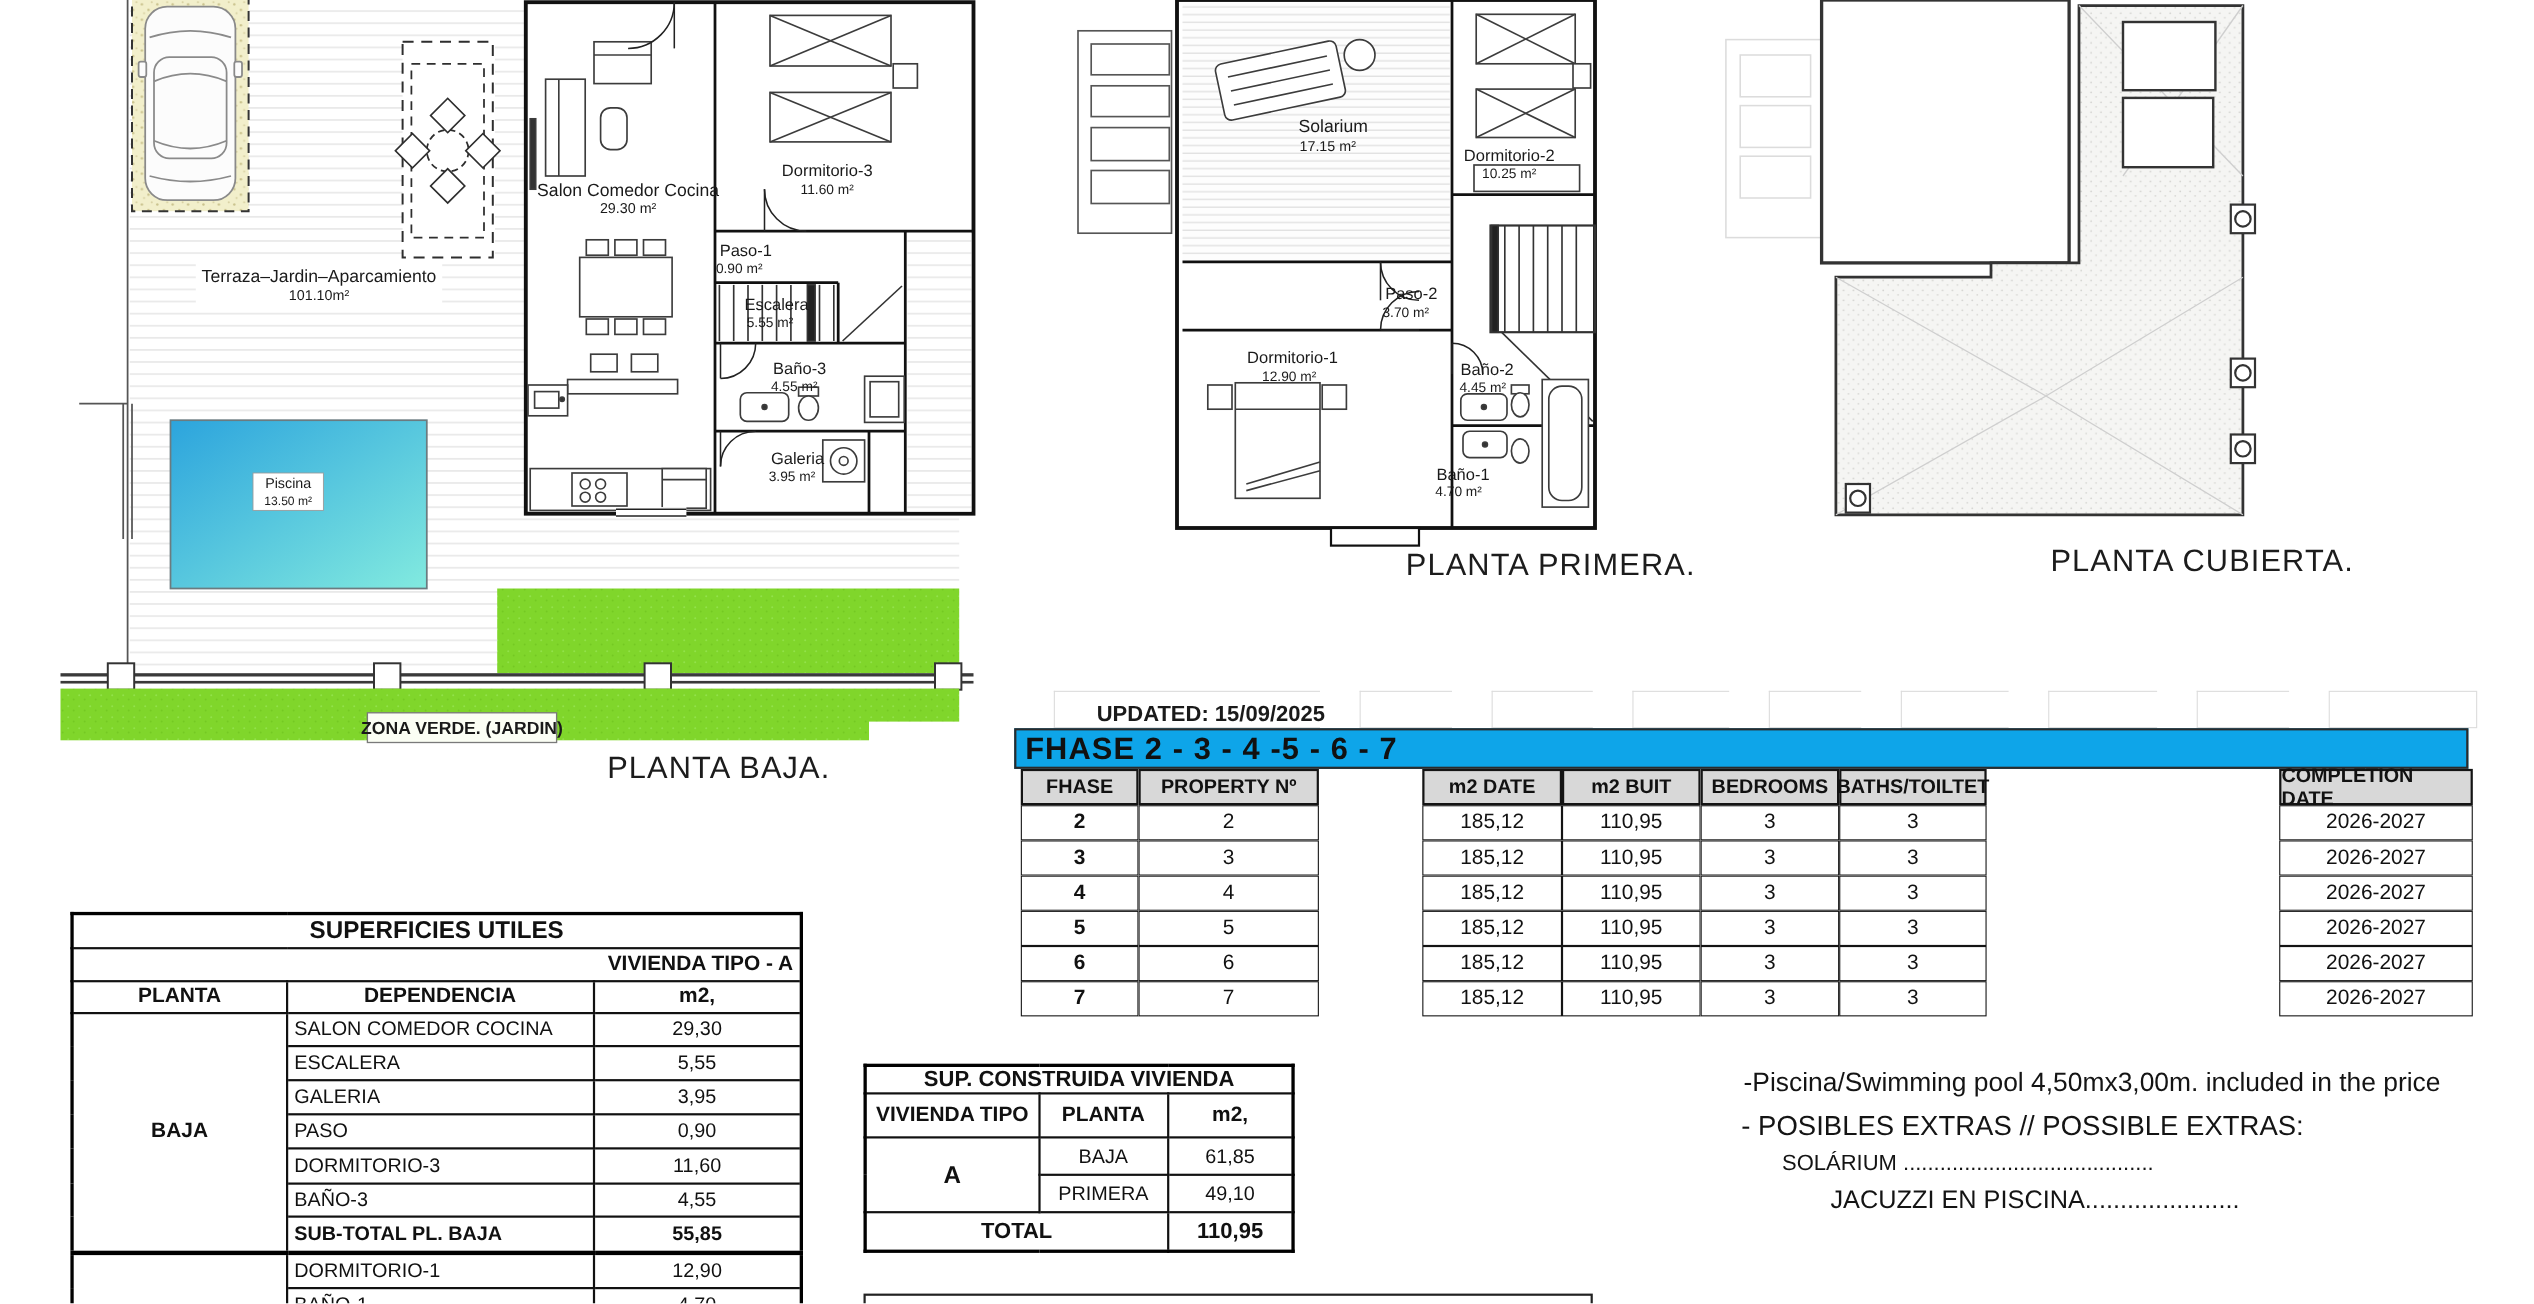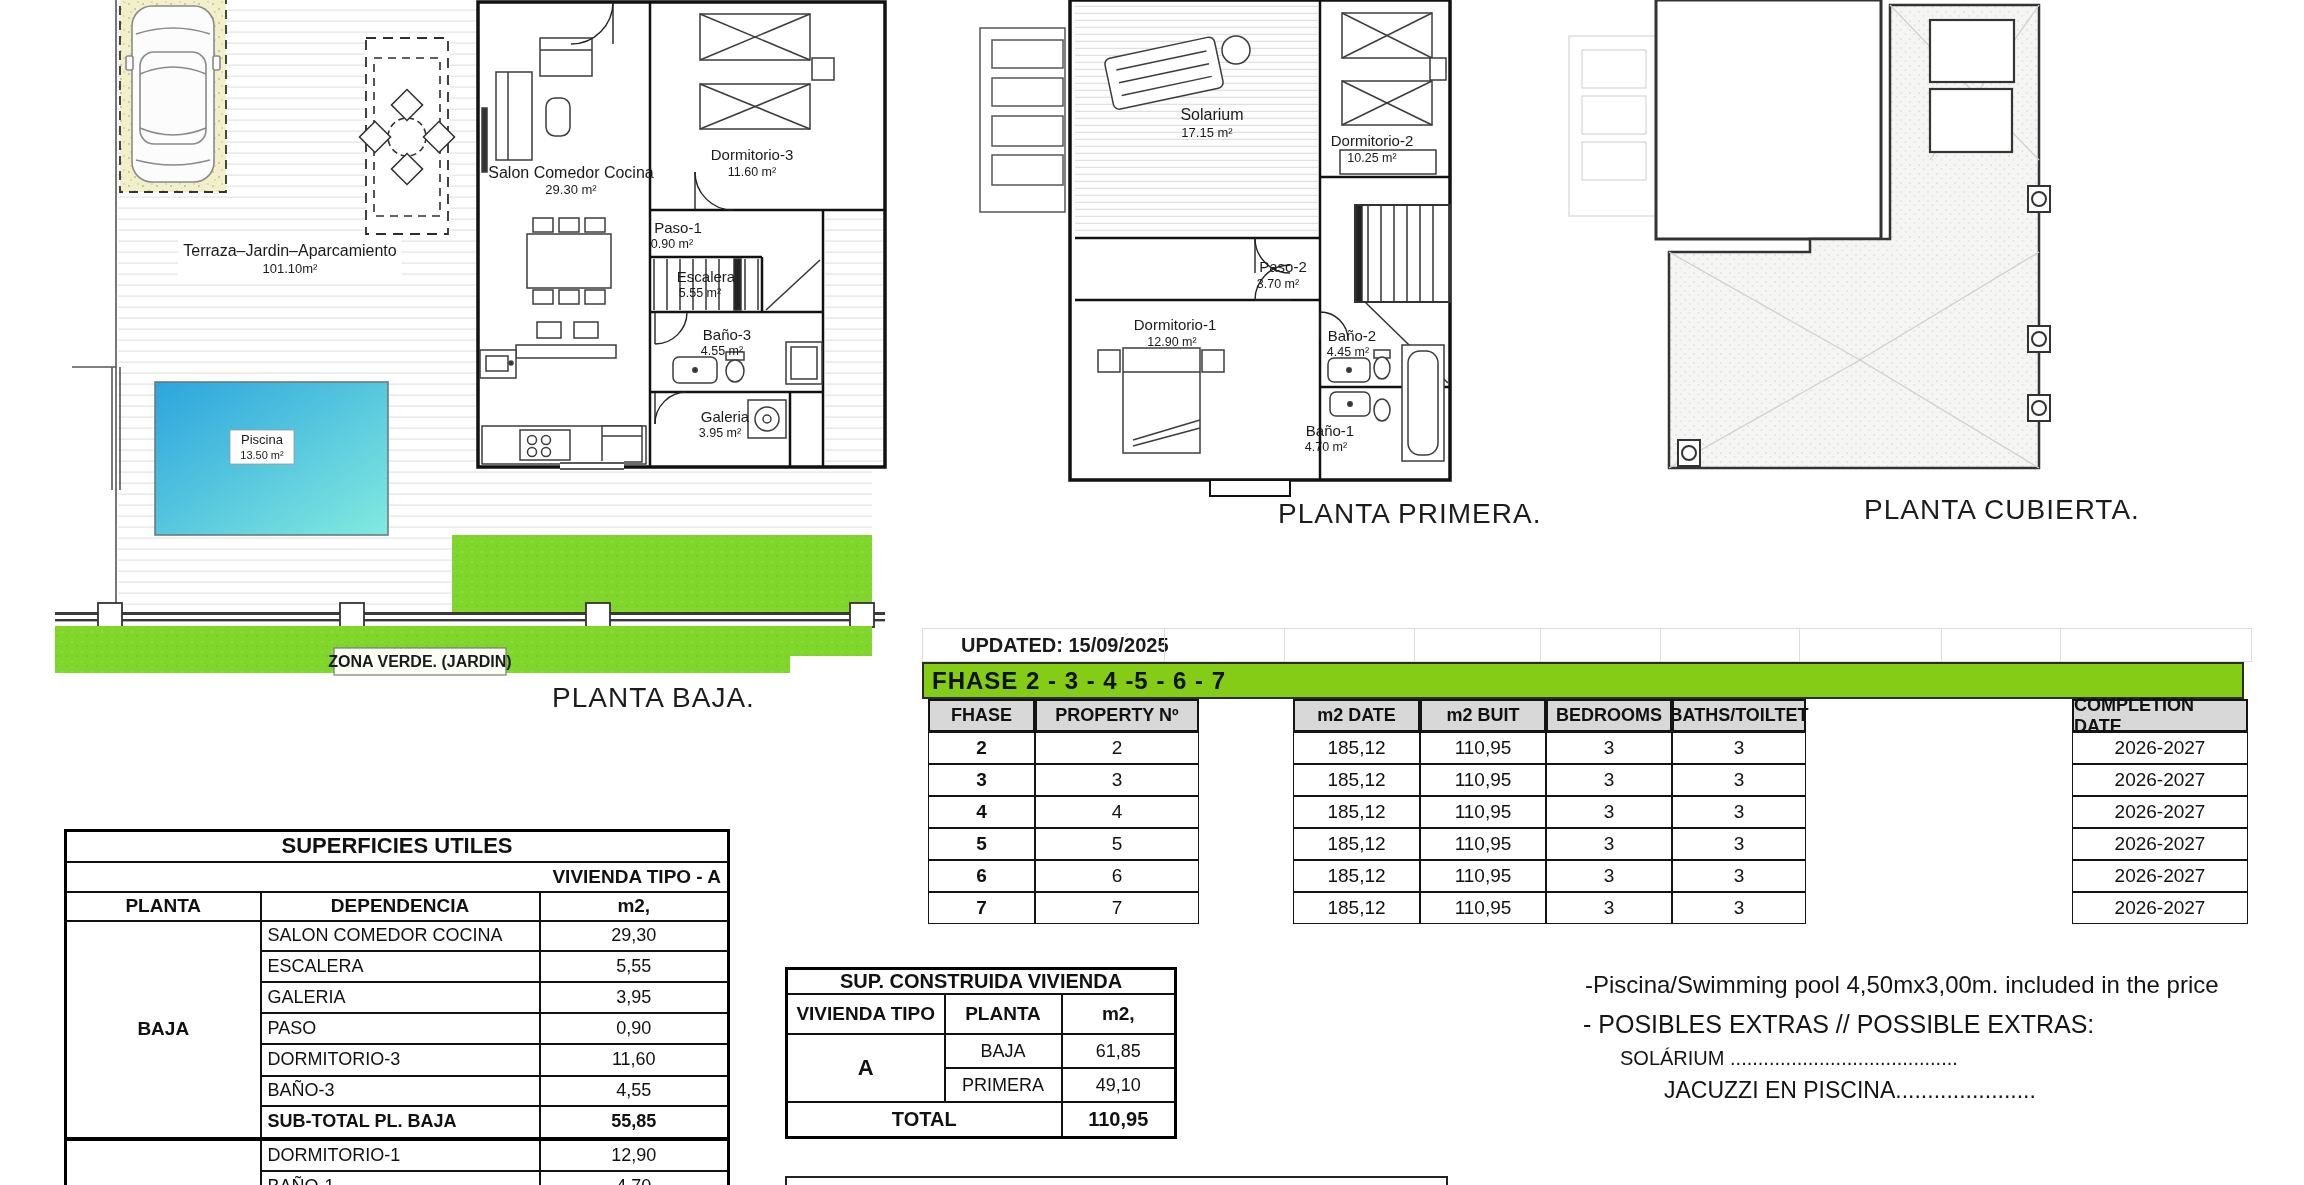--- a/index.html
+++ b/index.html
@@ -3,24 +3,24 @@
 <meta charset="utf-8">
 <style>
   html,body{margin:0;padding:0;background:#fff;}
   body{font-family:"Liberation Sans", sans-serif;}
   #sheet{position:relative;width:2304px;height:1185px;background:#fff;overflow:hidden;}
   .abs{position:absolute;}
   .plan-title{font-size:28px;color:#1c1c1c;letter-spacing:1px;white-space:nowrap;}
   svg text{font-family:"Liberation Sans", sans-serif;fill:#1a1a1a;}
   
   #updated-row{display:flex;}
-  #updated-row .ucell{border:1px solid #DCDCDC;border-right:none;height:34px;box-sizing:border-box;display:flex;align-items:center;}
+  #updated-row .ucell{border:1px solid #DCDCDC;border-right:none;height:34px;box-sizing:border-box;display:flex;align-items:flex-end;margin-left:36px;}
   #updated-row .ucell:last-child{border-right:1px solid #DCDCDC;}
   #updated-row .utext{font-weight:bold;font-size:20px;color:#1a1a1a;padding-left:38px;white-space:nowrap;}
-  #phase-banner{background:#84cc16;border:2px solid #2b2b2b;box-sizing:border-box;display:flex;align-items:center;font-weight:bold;font-size:24px;color:#111;padding-left:8px;letter-spacing:1px;}
+  #phase-banner{background:#0ea5e9;border:2px solid #2b2b2b;box-sizing:border-box;display:flex;align-items:center;font-weight:bold;font-size:28px;color:#111;padding-left:8px;letter-spacing:1px;}
   #phase-grid{display:grid;grid-template-columns:107px 164px 94px 127px 126px 126px 134px 266px 176px;}
   #phase-grid .cell{border:1px solid #141414;box-sizing:border-box;display:flex;align-items:center;justify-content:center;height:32px;font-size:19px;color:#111;background:#fff;}
   #phase-grid .hdr{background:#D8D8D8;font-weight:bold;font-size:18px;height:33px;border-width:2px;}
   #phase-grid .gap{border:none;background:transparent;}
   #phase-grid .b{font-weight:bold;}
   
   table.sheet{border-collapse:collapse;table-layout:fixed;}
   table.sheet td{border:2px solid #111;box-sizing:border-box;font-size:18px;color:#111;padding:0 6px;overflow:hidden;white-space:nowrap;}
   table.sheet .ttl{font-weight:bold;text-align:center;font-size:22px;}
   table.sheet .sub{font-weight:bold;text-align:right;font-size:19px;}

